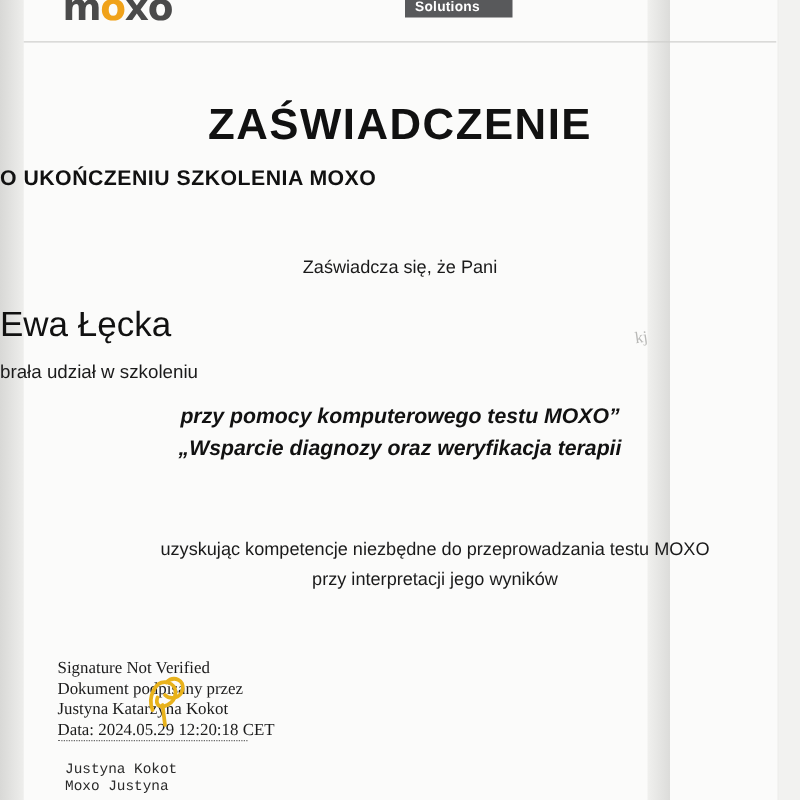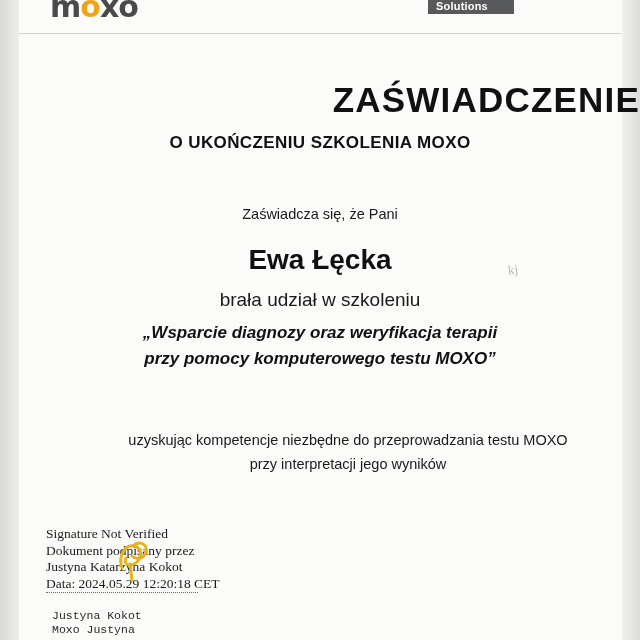--- a/index.html
+++ b/index.html
@@ -8,21 +8,21 @@
   }
   body {
     width: 640px;
     height: 640px;
     background: #f2f2f0;
     font-family: "Liberation Sans", sans-serif;
     overflow: hidden;
   }
   .page {
     position: relative;
-    width: 640px;
+    width: 536px;
     height: 640px;
     background: #f4f4f2;
   }
   
   .paper {
     position: absolute;
     left: 18px;
     top: 0;
     width: 604px;
     height: 640px;
@@ -107,64 +107,64 @@
     height: 1px;
     background: #cfcfcd;
   }
 
   
   .title {
     position: absolute;
     top: 80px;
     left: 0;
     width: 640px;
-    text-align: right;
+    text-align: center;
     font-size: 35px;
     font-weight: bold;
     letter-spacing: 1.2px;
     color: #111111;
   }
   .subtitle {
     position: absolute;
     top: 133px;
     left: 0;
     width: 640px;
-    text-align: center;
+    text-align: left;
     font-size: 17px;
     font-weight: bold;
     letter-spacing: 0.4px;
     color: #111111;
   }
 
   .intro {
     position: absolute;
     top: 206px;
     left: 0;
     width: 640px;
     text-align: center;
     font-size: 14.5px;
     color: #1a1a1a;
   }
   .recipient {
     position: absolute;
     top: 244px;
     left: 0;
     width: 640px;
-    text-align: center;
+    text-align: left;
     font-size: 28px;
-    font-weight: bold;
+    font-weight: normal;
     color: #111111;
   }
   .participated {
     position: absolute;
     top: 289px;
     left: 0;
     width: 640px;
-    text-align: center;
-    font-size: 19px;
+    text-align: left;
+    font-size: 15px;
     color: #1a1a1a;
   }
   .course {
     position: absolute;
     top: 320px;
     left: 0;
     width: 640px;
     text-align: center;
     font-size: 17px;
     font-style: italic;
@@ -255,22 +255,22 @@
   <div class="header-rule"></div>
 
   <div class="title">ZAŚWIADCZENIE</div>
   <div class="subtitle">O UKOŃCZENIU SZKOLENIA MOXO</div>
 
   <div class="intro">Zaświadcza się, że Pani</div>
   <div class="recipient">Ewa Łęcka</div>
   <div class="participated">brała udział w szkoleniu</div>
 
   <div class="course">
+    <div>przy pomocy komputerowego testu MOXO”</div>
     <div>„Wsparcie diagnozy oraz weryfikacja terapii</div>
-    <div>przy pomocy komputerowego testu MOXO”</div>
   </div>
 
   <div class="outcome">
     <div>uzyskując kompetencje niezbędne do przeprowadzania testu MOXO</div>
     <div>przy interpretacji jego wyników</div>
   </div>
 
   <div class="smudge">kj</div>
 
   <div class="sig-block">

